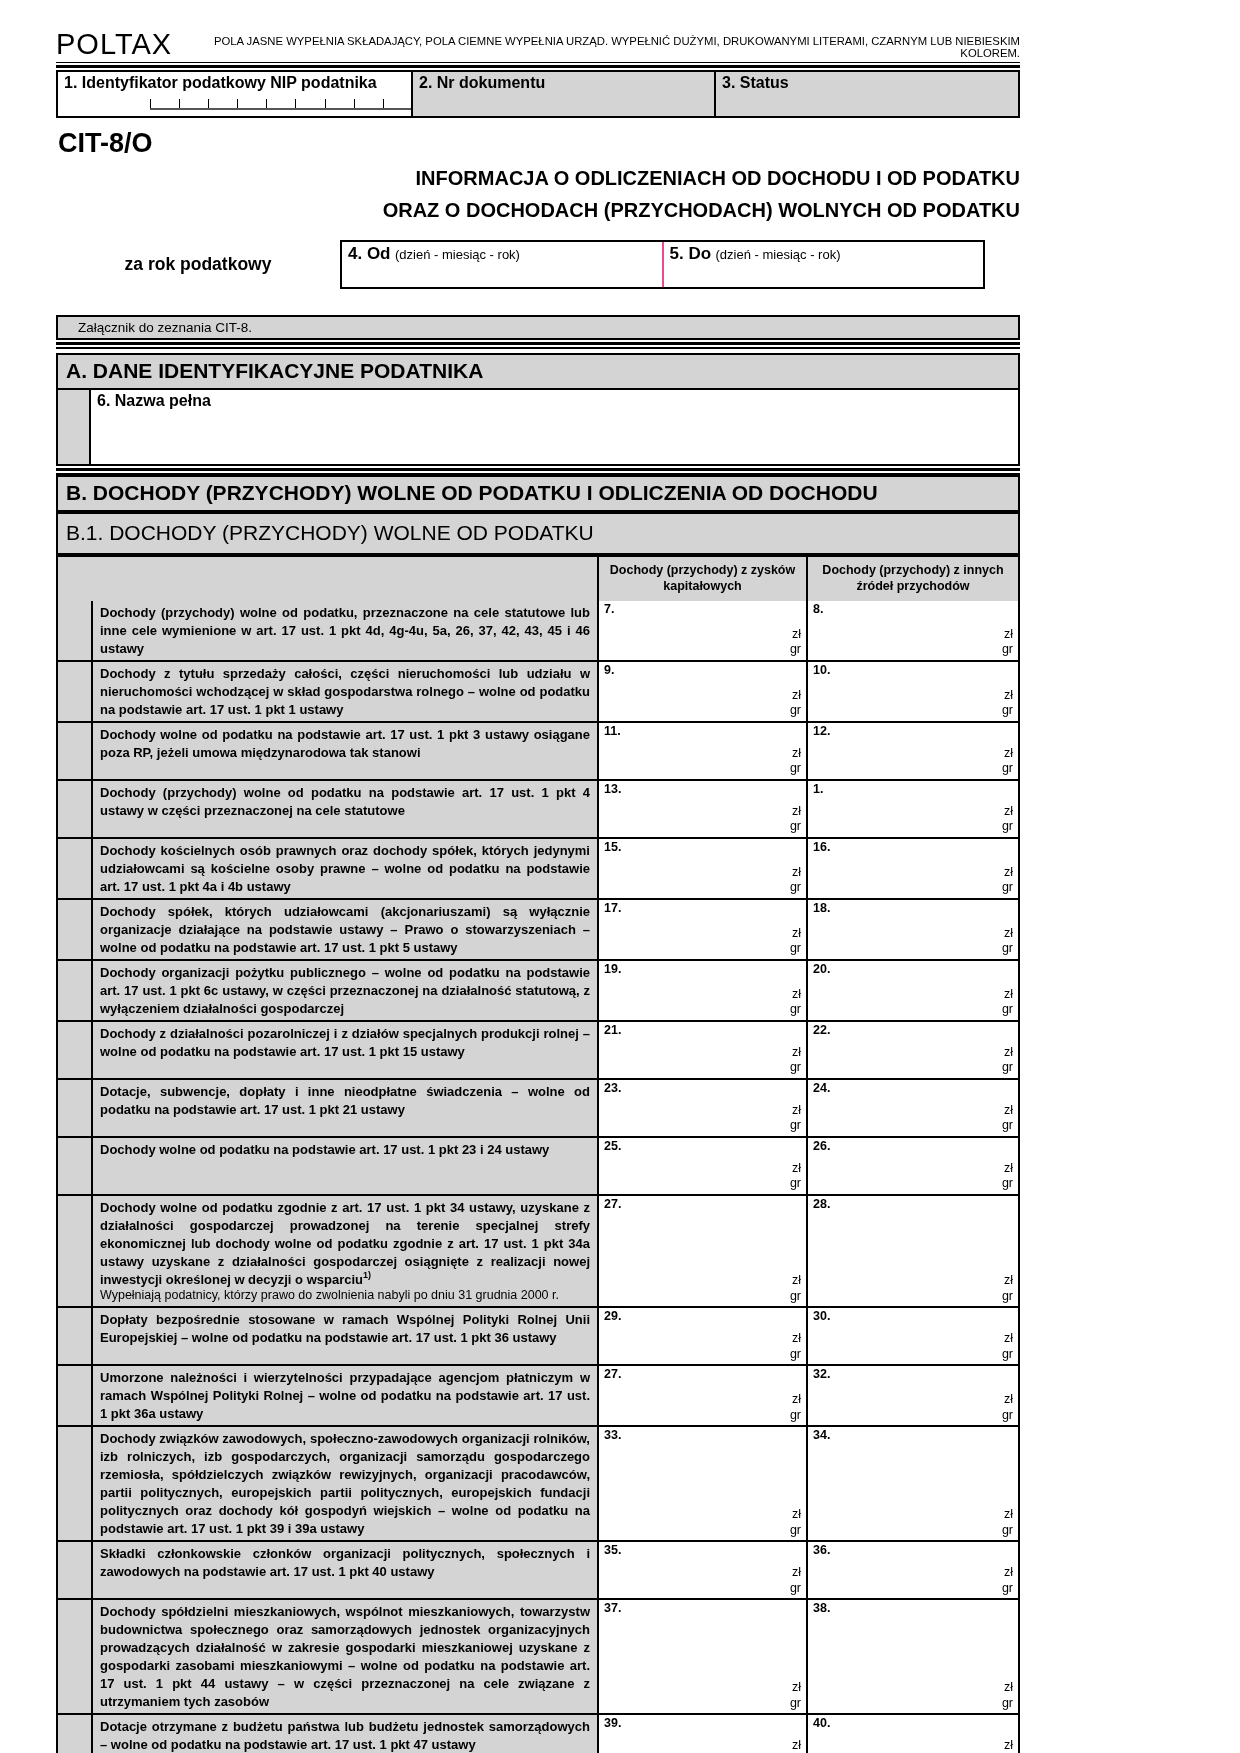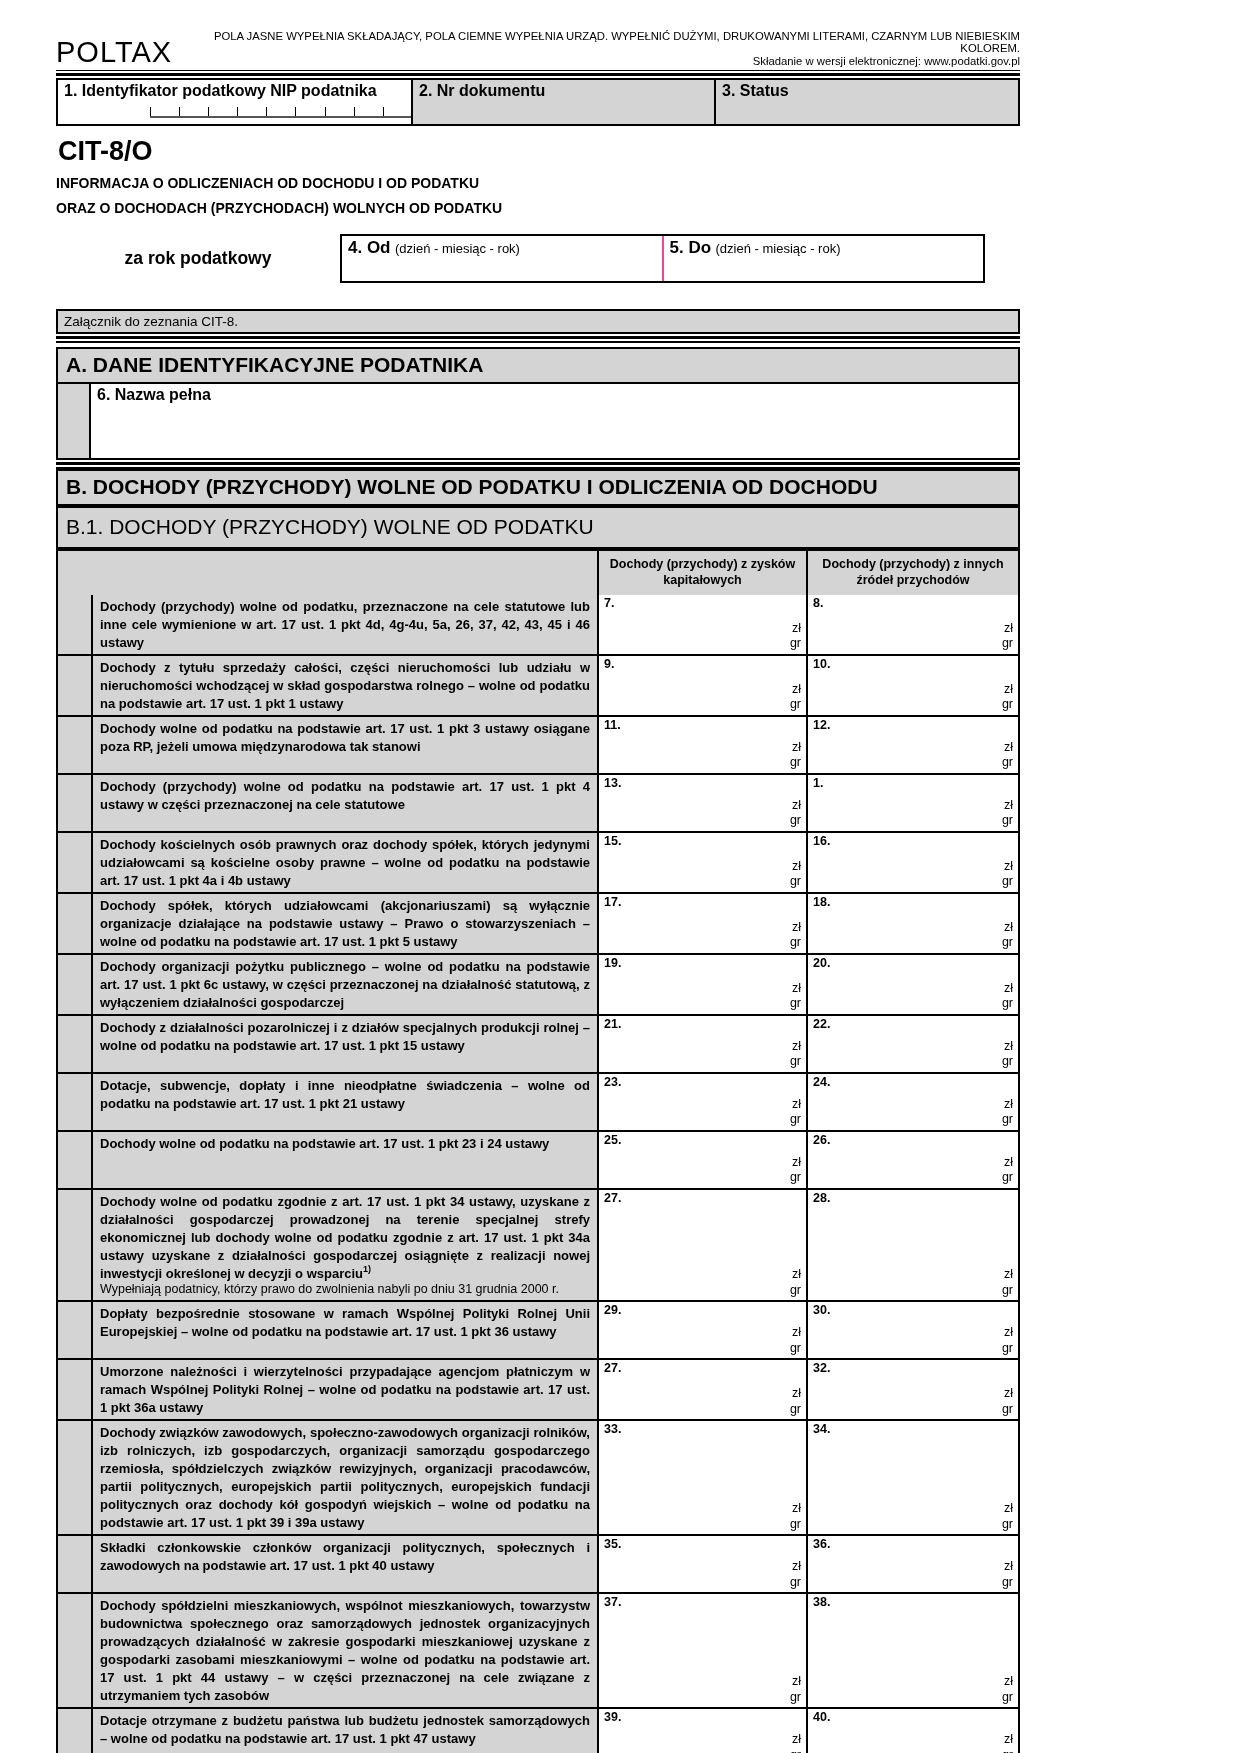--- a/index.html
+++ b/index.html
@@ -26,35 +26,35 @@
   .idcell { border-left:2px solid #000; padding:2px 6px; position:relative; }
   .idcell:first-child { border-left:none; background:#fff; }
   .gray { background:#d4d4d4; }
   .flabel { font-size:16px; font-weight:bold; }
   .comb { position:absolute; left:92px; bottom:6px; width:292px; height:10px; border-bottom:2px solid #555; display:flex; }
   .comb i { flex:1; border-left:1px solid #000; height:9px; align-self:flex-end; }
   .comb i:last-child { flex:0 0 0; }
 
   
   .formcode { font-size:27px; font-weight:bold; margin:10px 0 6px 2px; }
-  .t1, .t2 { text-align:left; font-size:14px; font-weight:bold; }
+  .t1, .t2 { text-align:right; font-size:20px; font-weight:bold; }
   .t1 { margin-top:8px; }
   .t2 { margin-top:9px; }
 
   .yearrow { display:flex; margin-top:18px; height:49px; }
   .yearlabel { width:284px; font-size:17.5px; font-weight:bold; text-align:center; align-self:center; }
   .yearbox { display:flex; width:645px; border:2px solid #000; }
   .ycell { flex:1; padding:2px 6px; border-left:2px solid #ec4899; }
   .ycell:first-child { border-left:none; }
   .ycell .b { font-size:17px; font-weight:bold; }
   .ycell .hint { font-size:13px; font-weight:normal; }
 
   
   .framed { border:2px solid #000; background:#d4d4d4; }
-  .attach { margin-top:26px; padding:3px 6px; font-size:13.5px; }
+  .attach { margin-top:26px; padding:3px 20px; font-size:13.5px; }
   .secheader { padding:4px 8px 5px 8px; font-size:21px; font-weight:bold; }
   .subsec { padding:7px 8px 8px 8px; font-size:21px; font-weight:normal; }
   .mt { margin-top:4px; }
 
   
   .seca-body { display:flex; border:2px solid #000; border-top:none; height:76px; background:#d4d4d4; }
   .seca-strip { width:33px; border-right:2px solid #000; background:#d4d4d4; }
   .namefield { flex:1; background:#fff; padding:2px 6px; }
 
   
@@ -82,21 +82,20 @@
 </head>
 <body>
 
 <div class="page">
   <div class="content">
 
     <div class="masthead">
       <div class="brand">POLTAX</div>
       <div class="instr">
         <div class="instr1">POLA JASNE WYPEŁNIA SKŁADAJĄCY, POLA CIEMNE WYPEŁNIA URZĄD. WYPEŁNIĆ DUŻYMI, DRUKOWANYMI LITERAMI, CZARNYM LUB NIEBIESKIM KOLOREM.</div>
-        <div class="instr2">Składanie w wersji elektronicznej: www.podatki.gov.pl</div>
       </div>
     </div>
     <div class="dsep"></div>
 
     <div class="idrow">
       <div class="idcell">
         <div class="flabel">1. Identyfikator podatkowy NIP podatnika</div>
         <div class="comb">
           <i></i>
             <i></i>

